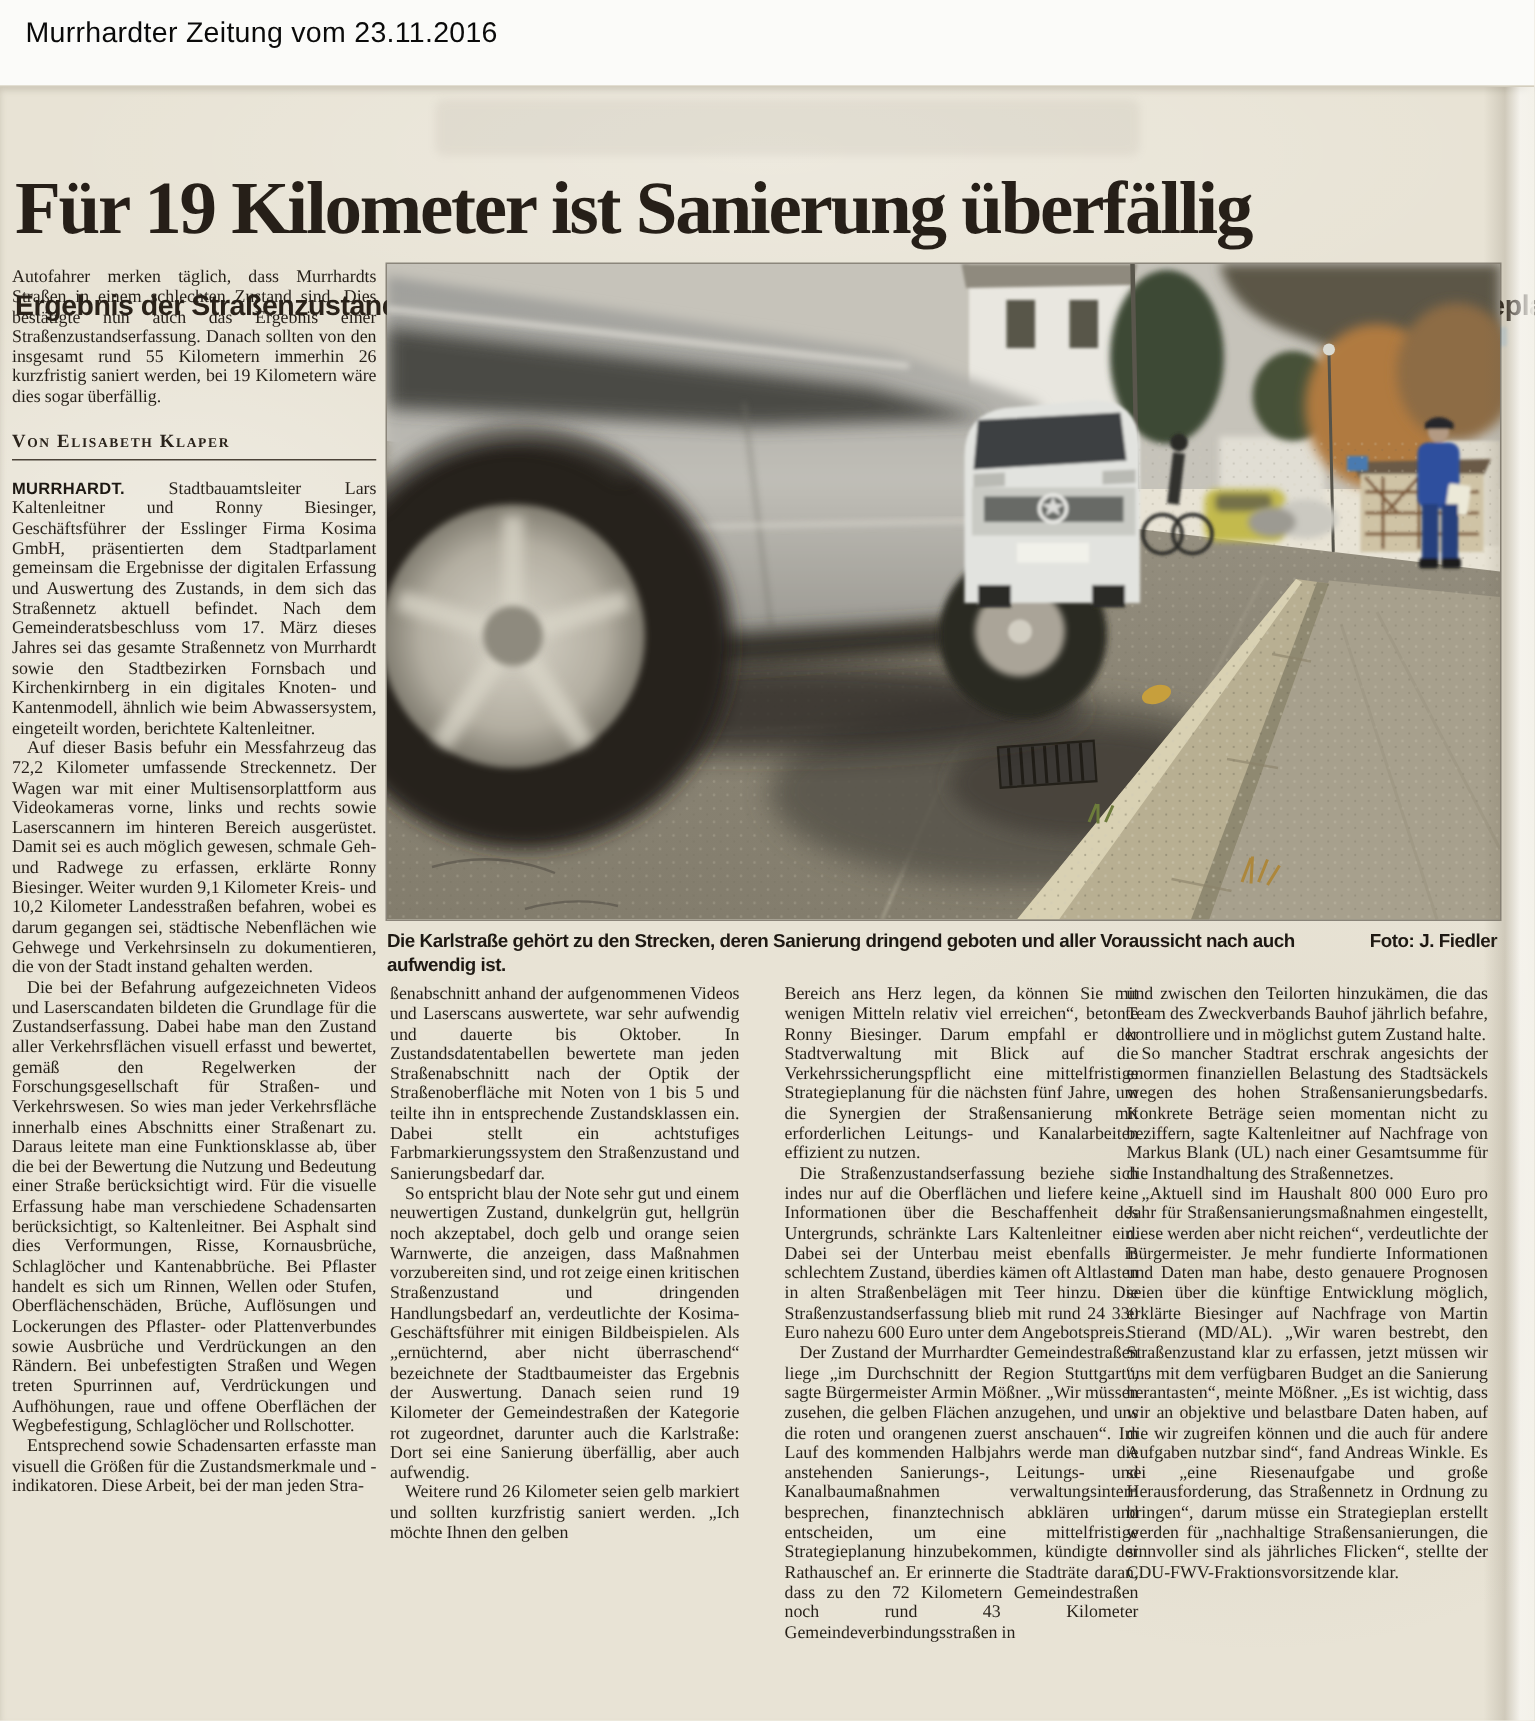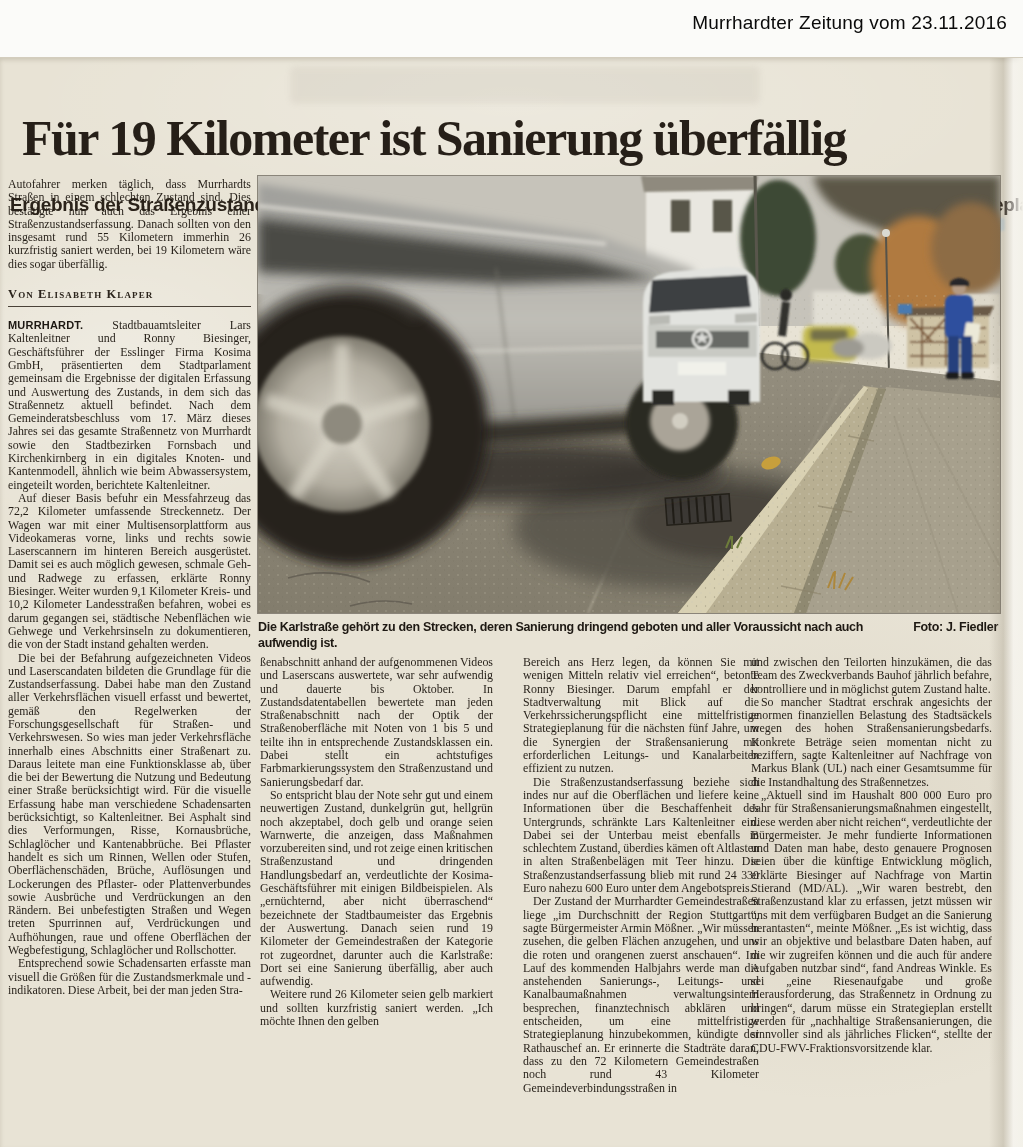--- a/index.html
+++ b/index.html
@@ -3,21 +3,21 @@
 <meta charset="utf-8">
 <style>
   html,body { margin:0; padding:0; }
   body {
     width:1023px; height:1147px; position:relative;
     background:#fbfbf9; overflow:hidden;
     font-family:"Liberation Sans", sans-serif;
   }
   .scan-header {
     position:absolute; top:12px; right:16px; width:990px;
-    text-align:right; font:400 19px/1.2 "Liberation Sans", sans-serif;
+    text-align:left; font:400 19px/1.2 "Liberation Sans", sans-serif;
     color:#0a0a0a; letter-spacing:0.2px;
   }
   .clipping {
     position:absolute; left:0; top:57px; width:1023px; height:1090px;
     background:
       radial-gradient(ellipse 420px 300px at 12% 28%, rgba(255,255,255,0.30), rgba(255,255,255,0) 60%),
       radial-gradient(ellipse 520px 420px at 82% 72%, rgba(150,132,100,0.12), rgba(150,132,100,0) 62%),
       radial-gradient(ellipse 700px 200px at 50% 4%, rgba(255,255,255,0.22), rgba(255,255,255,0) 70%),
       #e8e3d5;
     border-top:1px solid #d3cdbe;
@@ -30,21 +30,21 @@
   }
   .bleed {
     position:absolute; pointer-events:none; filter:blur(3px);
     background:#8a8274; opacity:0.10; border-radius:6px;
   }
   .bleed-blue {
     position:absolute; pointer-events:none; filter:blur(1px);
     background:#b9d2e2; opacity:0.55; border-radius:2px;
   }
   .headline {
-    position:absolute; left:22px; top:20px; width:1002px;
+    position:absolute; left:10px; top:20px; width:1002px;
     font:700 50px/1.06 "Liberation Serif", serif;
     color:#261f18; letter-spacing:-1.5px; white-space:nowrap;
   }
   .subheadline {
     position:absolute; left:10px; top:136px; width:1008px;
     font:700 19px/1.2 "Liberation Sans", sans-serif;
     color:#2a2219; letter-spacing:-0.3px; white-space:nowrap;
   }
   .col { position:absolute; overflow:hidden; }
   .col1 { left:8px;  top:120px; width:243px; height:964px; }

